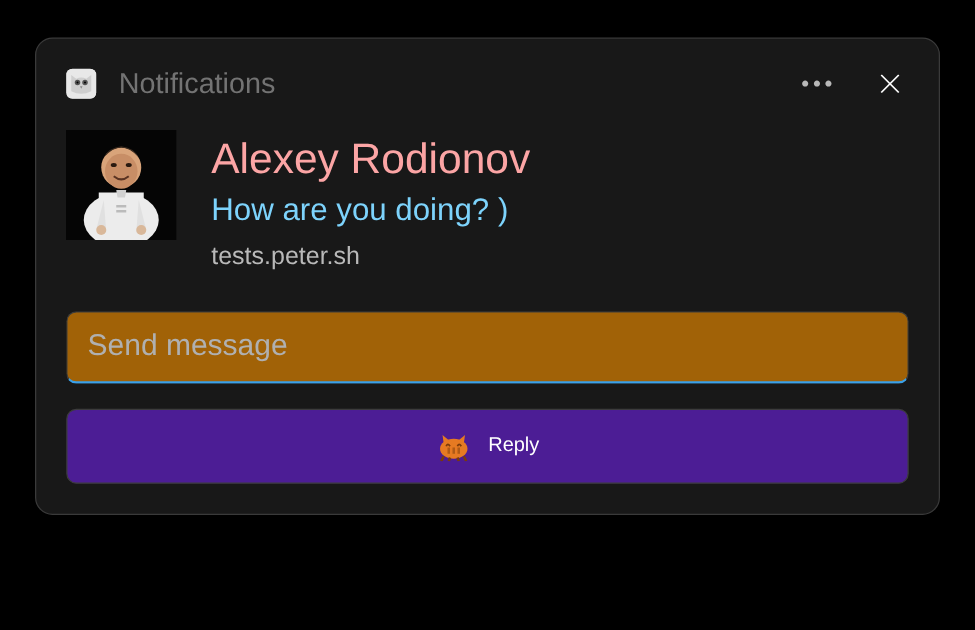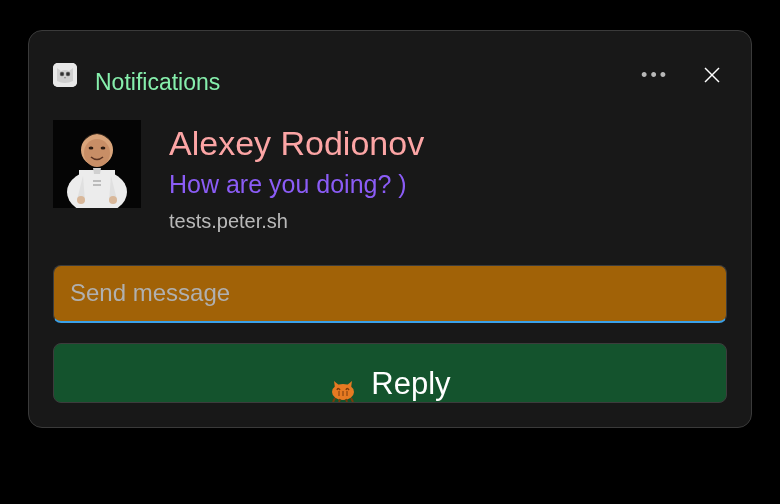--- a/index.html
+++ b/index.html
@@ -36,23 +36,22 @@
       display: flex;
       align-items: center;
       justify-content: center;
       filter: blur(0.2px);
     }
     .app-icon svg { display:block; }
     .header-title {
       margin-left: 18px;
       font-size: 23px;
       font-weight: 400;
-      color: #86efac;
+      color: #737373;
       flex: 1;
-      margin-top: 16px;
     }
     .header-actions {
       display: flex;
       align-items: center;
       gap: 34px;
       margin-right: 6px;
     }
     .more-dots {
       color: #b8b8b8;
       font-size: 18px;
@@ -87,21 +86,21 @@
     .text-block { margin-left: 28px; padding-top: 2px; }
     .sender-name {
       font-size: 34px;
       font-weight: 400;
       color: #fca5a5;
       line-height: 1.25;
     }
     .message-body {
       font-size: 25px;
       font-weight: 400;
-      color: #8b5cf6;
+      color: #7dd3fc;
       line-height: 1.4;
       margin-top: 2px;
     }
     .source-link {
       font-size: 20px;
       font-weight: 400;
       color: #b9b9b9;
       margin-top: 8px;
     }
     .input-row { margin-top: 14px; }
@@ -116,29 +115,29 @@
       font-size: 24px;
       padding: 0 16px;
       outline: none;
       font-family: inherit;
     }
     .message-input::placeholder { color: #b0b0b0; }
     .button-row { margin-top: 20px; }
     .reply-button {
       width: 100%;
       height: 60px;
-      background: #14532d;
+      background: #4c1d95;
       border: 1px solid #3c3c3c;
       border-radius: 8px;
       color: #ffffff;
-      font-size: 31px;
+      font-size: 16px;
       font-weight: 400;
       cursor: pointer;
       display: flex;
-      align-items: flex-end;
+      align-items: center;
       justify-content: center;
       gap: 14px;
       font-family: inherit;
     }
     .orange-icon {
       width: 28px;
       height: 24px;
       display: inline-flex;
       align-items: center;
       justify-content: center;

